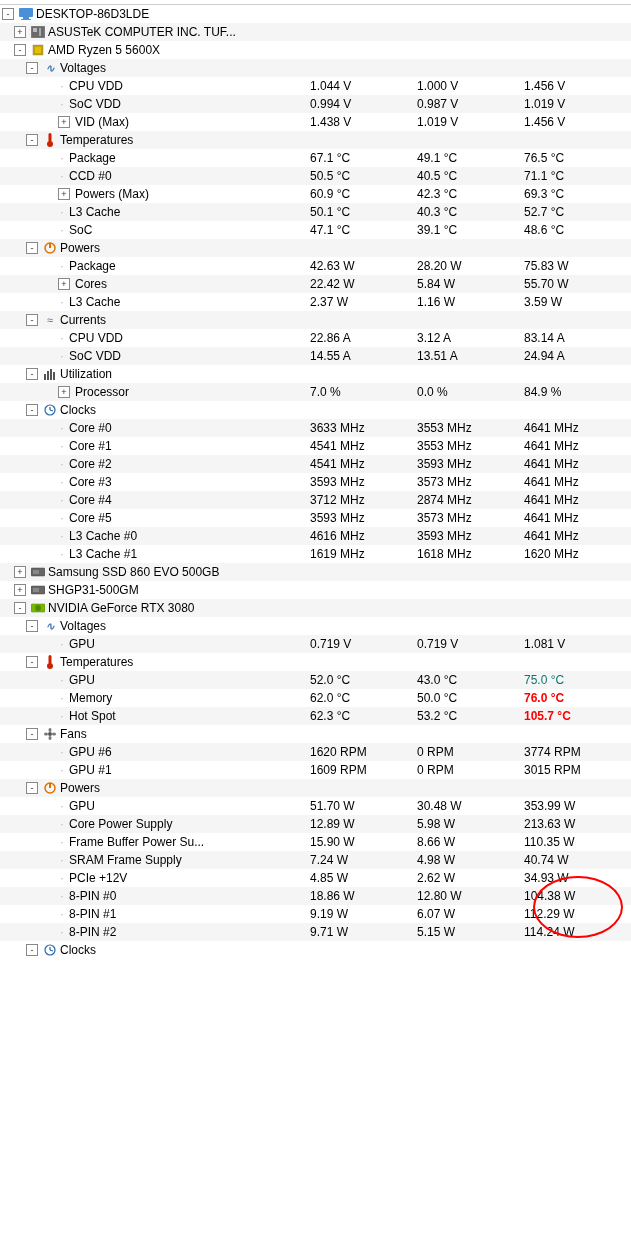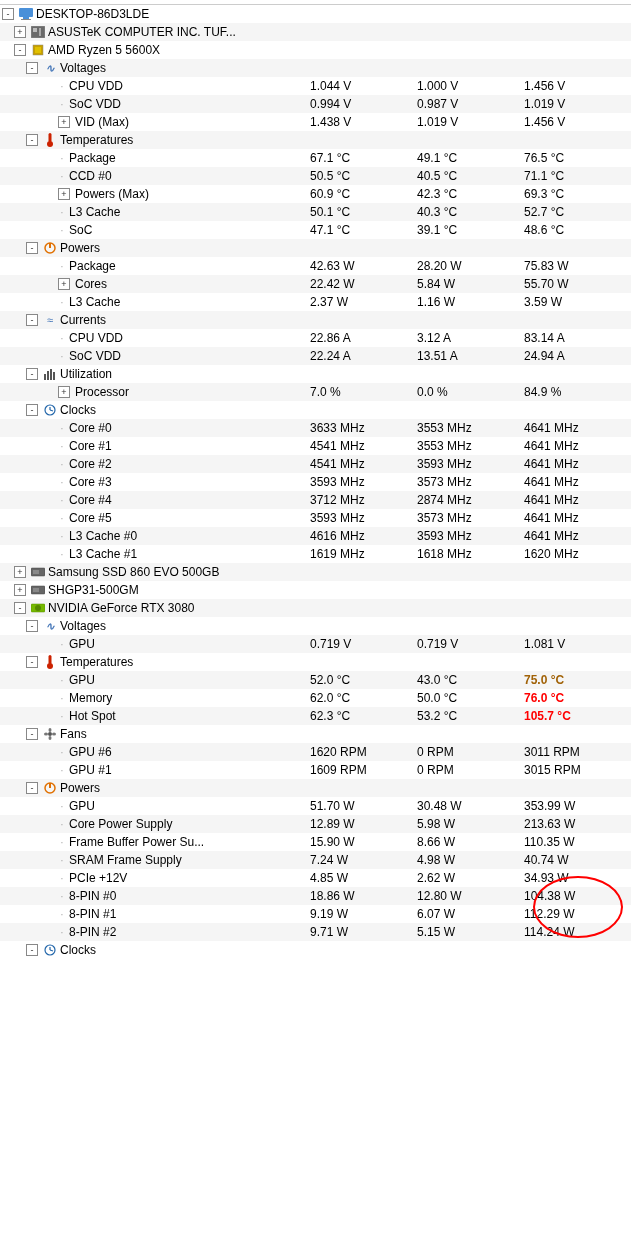--- a/index.html
+++ b/index.html
@@ -301,21 +301,21 @@
     <div class="value-cell">22.86 A</div>
     <div class="min-cell">3.12 A</div>
     <div class="max-cell">83.14 A</div>
   </div>
       <div class="row">
     <div class="sensor-cell" style="padding-left:58px;">
       <span class="dot">·</span>
 
       <span>SoC VDD</span>
     </div>
-    <div class="value-cell">22.24 A</div>
+    <div class="value-cell">14.55 A</div>
     <div class="min-cell">13.51 A</div>
     <div class="max-cell">24.94 A</div>
   </div>
       <div class="row">
     <div class="sensor-cell" style="padding-left:26px;">
       <span class="expand">-</span>
       <span class="icon-box" style="display:inline-flex;align-items:center;">
       <svg width="12" height="12" viewBox="0 0 12 12">
               <rect x="0" y="6" width="2" height="6" fill="#555"></rect>
               <rect x="3" y="3" width="2" height="9" fill="#555"></rect>
@@ -516,21 +516,21 @@
     <div class="max-cell"></div>
   </div>
       <div class="row">
     <div class="sensor-cell" style="padding-left:58px;">
       <span class="dot">·</span>
 
       <span>GPU</span>
     </div>
     <div class="value-cell">52.0 °C</div>
     <div class="min-cell">43.0 °C</div>
-    <div class="max-cell" style="color:#a16207;font-weight:bold;">75.0 °C</div>
+    <div class="max-cell" style="color:#0f766e;font-weight:normal;">75.0 °C</div>
   </div>
       <div class="row">
     <div class="sensor-cell" style="padding-left:58px;">
       <span class="dot">·</span>
 
       <span>Memory</span>
     </div>
     <div class="value-cell">62.0 °C</div>
     <div class="min-cell">50.0 °C</div>
     <div class="max-cell" style="color:red;font-weight:bold;">76.0 °C</div>
@@ -564,21 +564,21 @@
     <div class="max-cell"></div>
   </div>
       <div class="row">
     <div class="sensor-cell" style="padding-left:58px;">
       <span class="dot">·</span>
 
       <span>GPU #6</span>
     </div>
     <div class="value-cell">1620 RPM</div>
     <div class="min-cell">0 RPM</div>
-    <div class="max-cell">3011 RPM</div>
+    <div class="max-cell">3774 RPM</div>
   </div>
       <div class="row">
     <div class="sensor-cell" style="padding-left:58px;">
       <span class="dot">·</span>
 
       <span>GPU #1</span>
     </div>
     <div class="value-cell">1609 RPM</div>
     <div class="min-cell">0 RPM</div>
     <div class="max-cell">3015 RPM</div>

